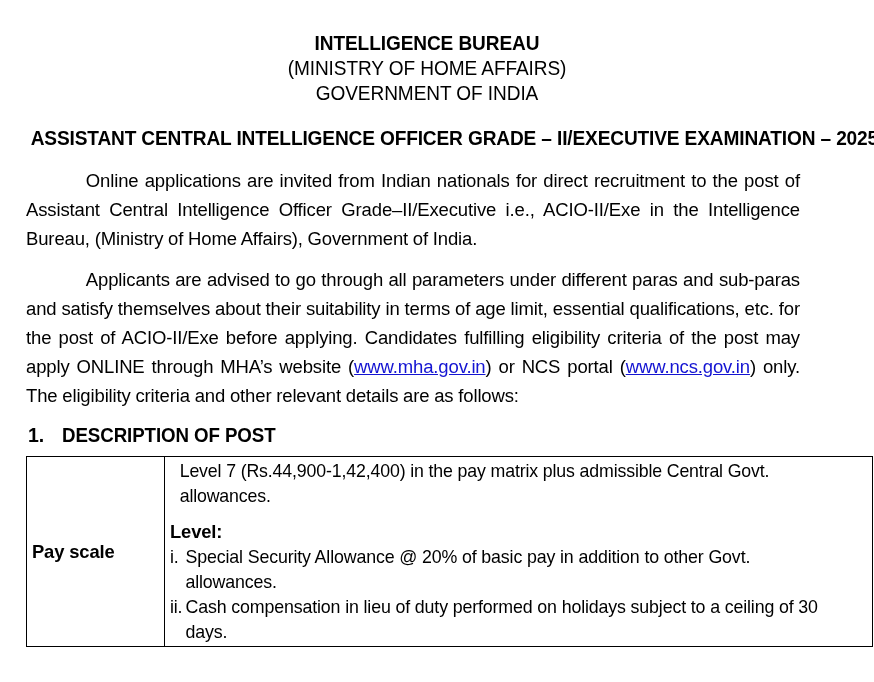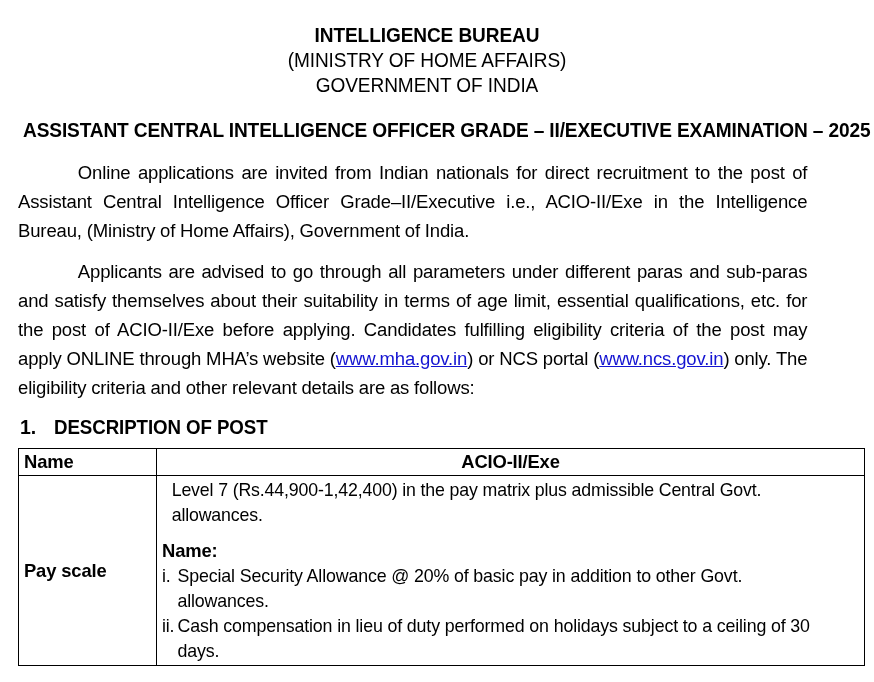--- a/index.html
+++ b/index.html
@@ -13,21 +13,21 @@
     height: 682px;
     overflow: hidden;
     font-family: "Liberation Sans", sans-serif;
     color: #000000;
     -webkit-font-smoothing: antialiased;
   }
   .page {
     position: relative;
     width: 854px;
     height: 682px;
-    padding: 4px;
+    padding: 12px;
   }
 
   
   .header {
     text-align: center;
     padding-top: 18px;
   }
   .header .line {
     font-size: 20.5px;
     line-height: 25px;
@@ -169,28 +169,24 @@
       <col style="width:138px">
       <col style="width:89px">
       <col style="width:87px">
       <col style="width:86px">
       <col style="width:71px">
       <col style="width:71px">
       <col style="width:304px">
     </colgroup>
     <tbody>
       <tr>
-        <td class="label-cell">Name</td>
-        <td class="cell-center" colspan="6">ACIO-II/Exe</td>
-      </tr>
-      <tr>
         <td class="label-cell">Pay scale</td>
         <td class="payscale-cell" colspan="6">
           <div class="first-line">Level 7 (Rs.44,900-1,42,400) in the pay matrix plus admissible Central Govt. allowances.</div>
-          <div class="note-title">Name:</div>
+          <div class="note-title">Level:</div>
           <div class="note-item">
             <span class="marker">i.</span>
             <span>Special Security Allowance @ 20% of basic pay in addition to other Govt. allowances.</span>
           </div>
           <div class="note-item">
             <span class="marker">ii.</span>
             <span>Cash compensation in lieu of duty performed on holidays subject to a ceiling of 30 days.</span>
           </div>
         </td>
       </tr>

